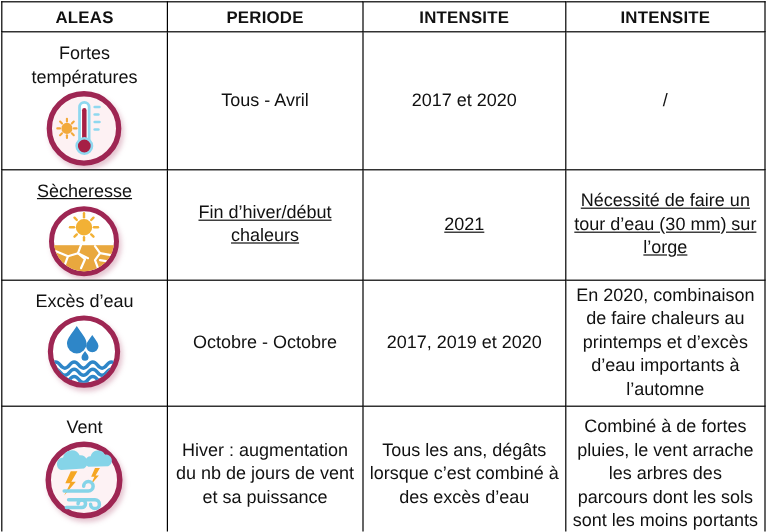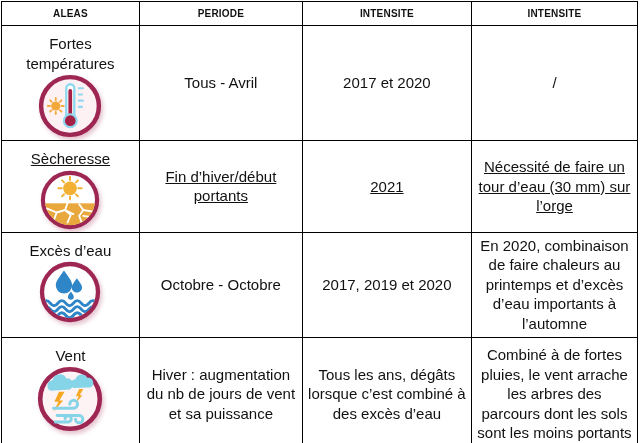--- a/index.html
+++ b/index.html
@@ -1,20 +1,20 @@
 <!DOCTYPE html>
 <html><head>
 <meta charset="utf-8">
 <style>
   html,body{margin:0;padding:0;background:#ffffff;}
   body{width:640px;height:443px;font-family:"Liberation Sans",sans-serif;color:#111;}
   table{border-collapse:collapse;table-layout:fixed;width:637px;margin:1px 0 0 1px;background:#fff;}
   td,th{border:1.5px solid #000;text-align:center;vertical-align:middle;padding:2px 5px;
         font-size:15px;line-height:1.3;overflow:hidden;}
-  th{font-weight:bold;font-size:10px;padding:3px 2px;letter-spacing:.2px;}
+  th{font-weight:bold;font-size:14px;padding:3px 2px;letter-spacing:.2px;}
   .col-aleas{width:137px;}
   .col-periode{width:162px;}
   .col-occ{width:168px;}
   .col-int{width:165px;}
   tr.hdr{height:24px;}
   tr.r1{height:102px;}
   tr.r2{height:83px;text-decoration:underline;}
   tr.r3{height:105px;}
   tr.r4{height:114px;}
   .alea-cell{vertical-align:top;padding-top:8px;}
@@ -104,21 +104,21 @@
               <path d="M33,40 l-3,8 l7,6 l-4,9"></path>
               <path d="M30,48 l10,5"></path>
               <path d="M47,41 l5,7 l-5,7 l3,8"></path>
               <path d="M52,48 l11,2"></path>
               <path d="M58,56 l-6,-1"></path>
             </g>
           </g>
         </svg>
       </div>
     </td>
-    <td>Fin d’hiver/début portants</td>
+    <td>Fin d’hiver/début chaleurs</td>
     <td>2021</td>
     <td>Nécessité de faire un tour d’eau (30 mm) sur l’orge</td>
   </tr>
 
   <tr class="r3">
     <td class="alea-cell">
       <div class="alea-inner">
         <span class="alea-label">Excès d’eau</span>
         <svg class="hazard-icon" width="62" height="62" viewBox="0 0 72 72">
           <defs>

